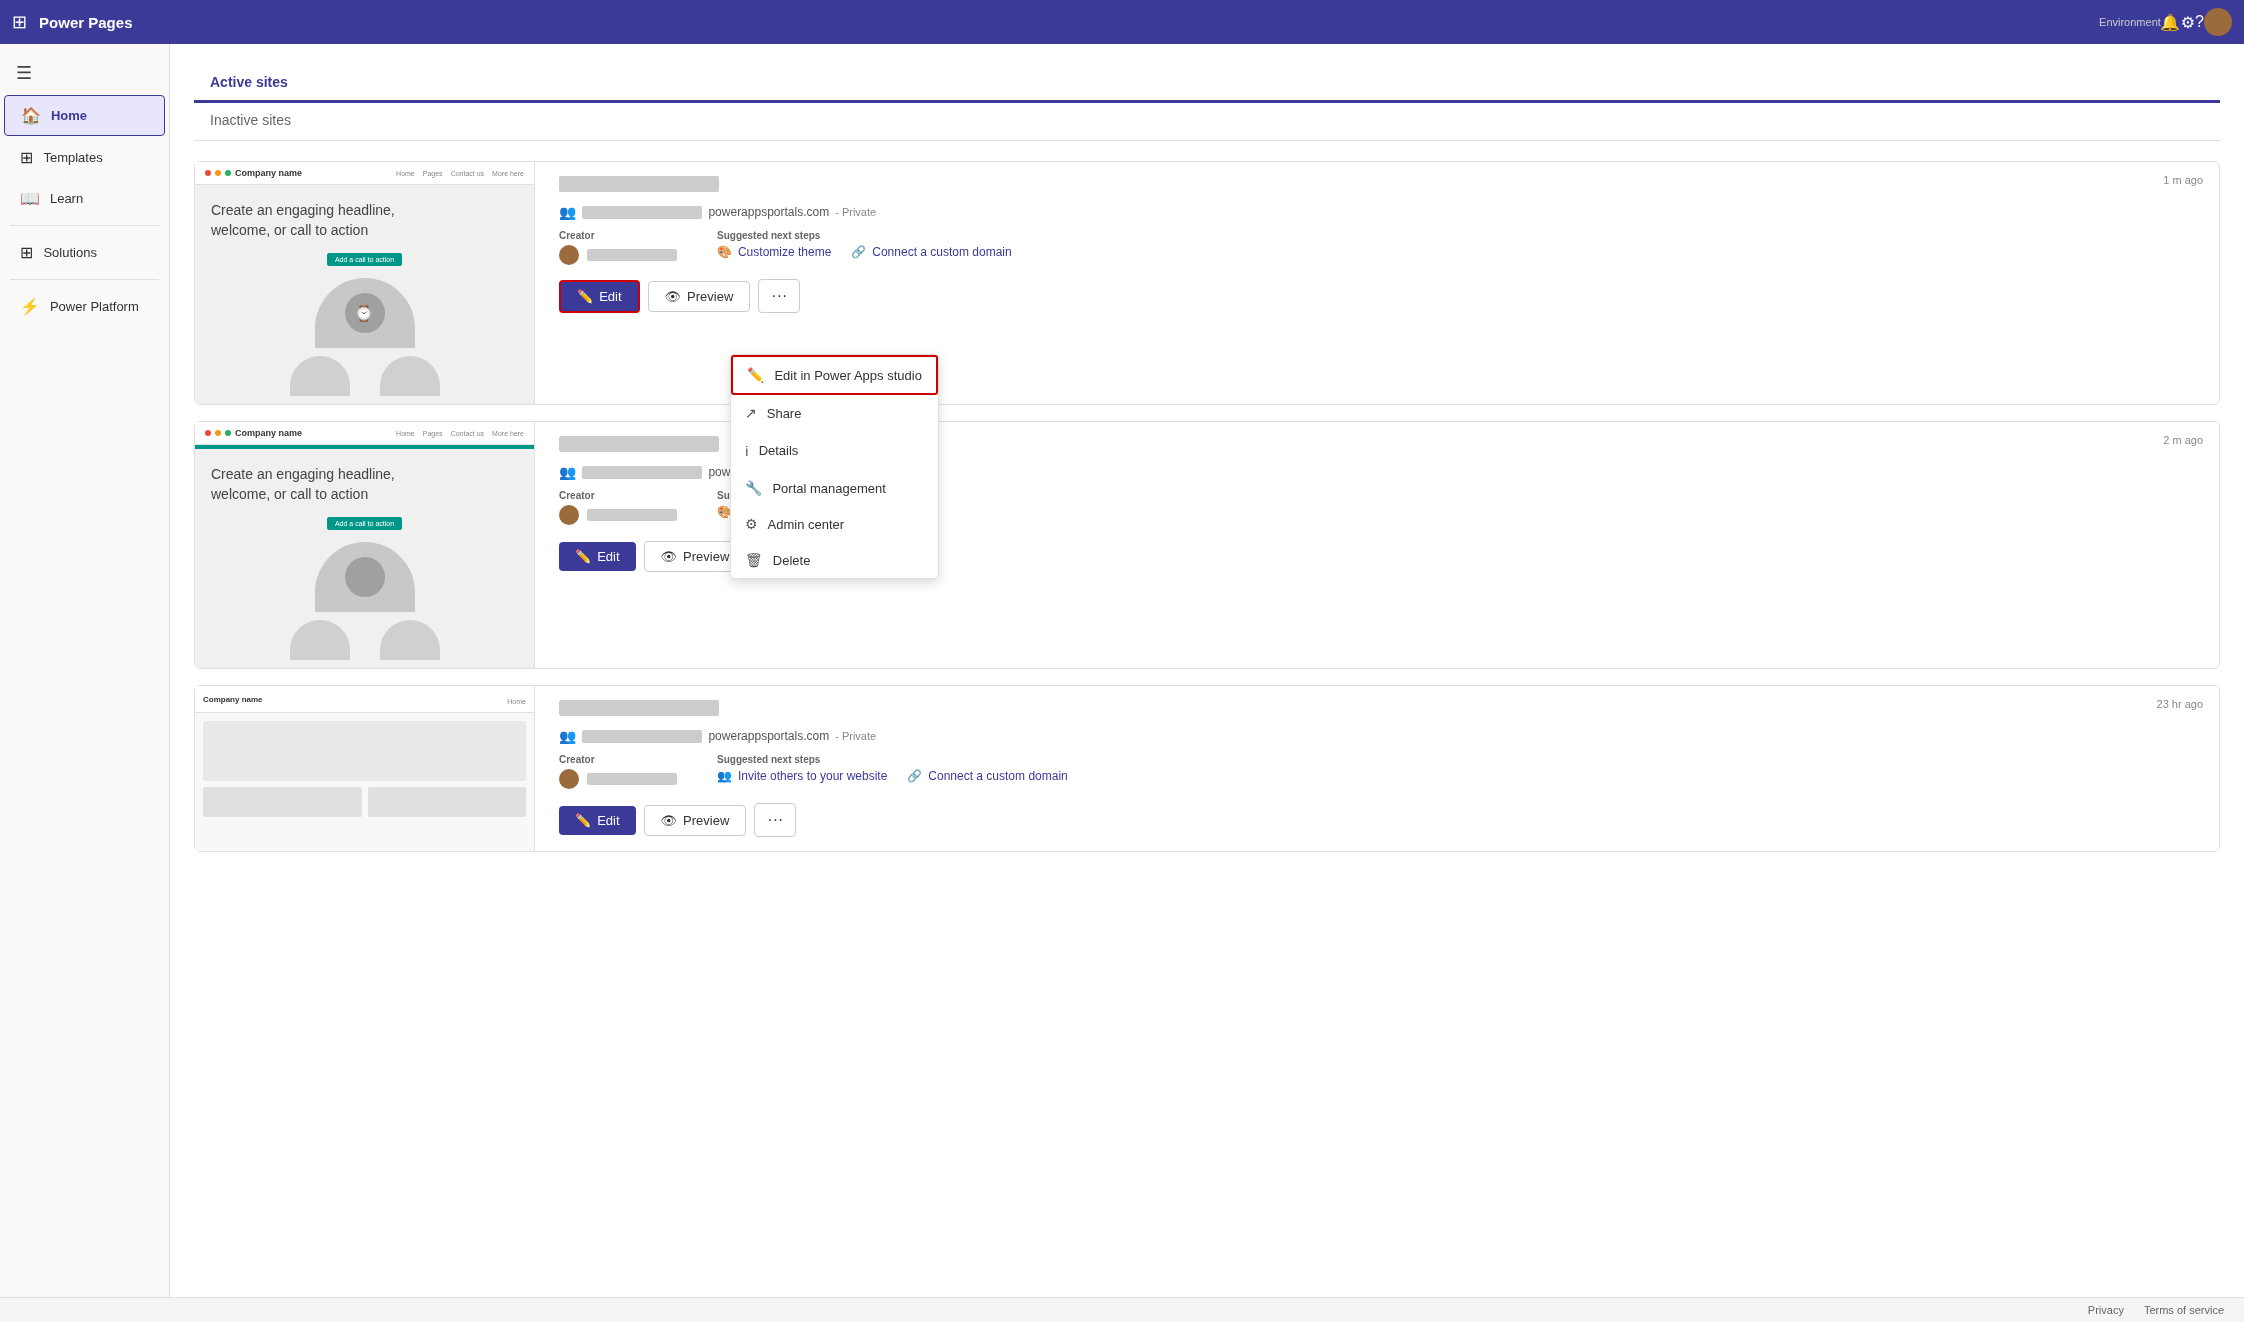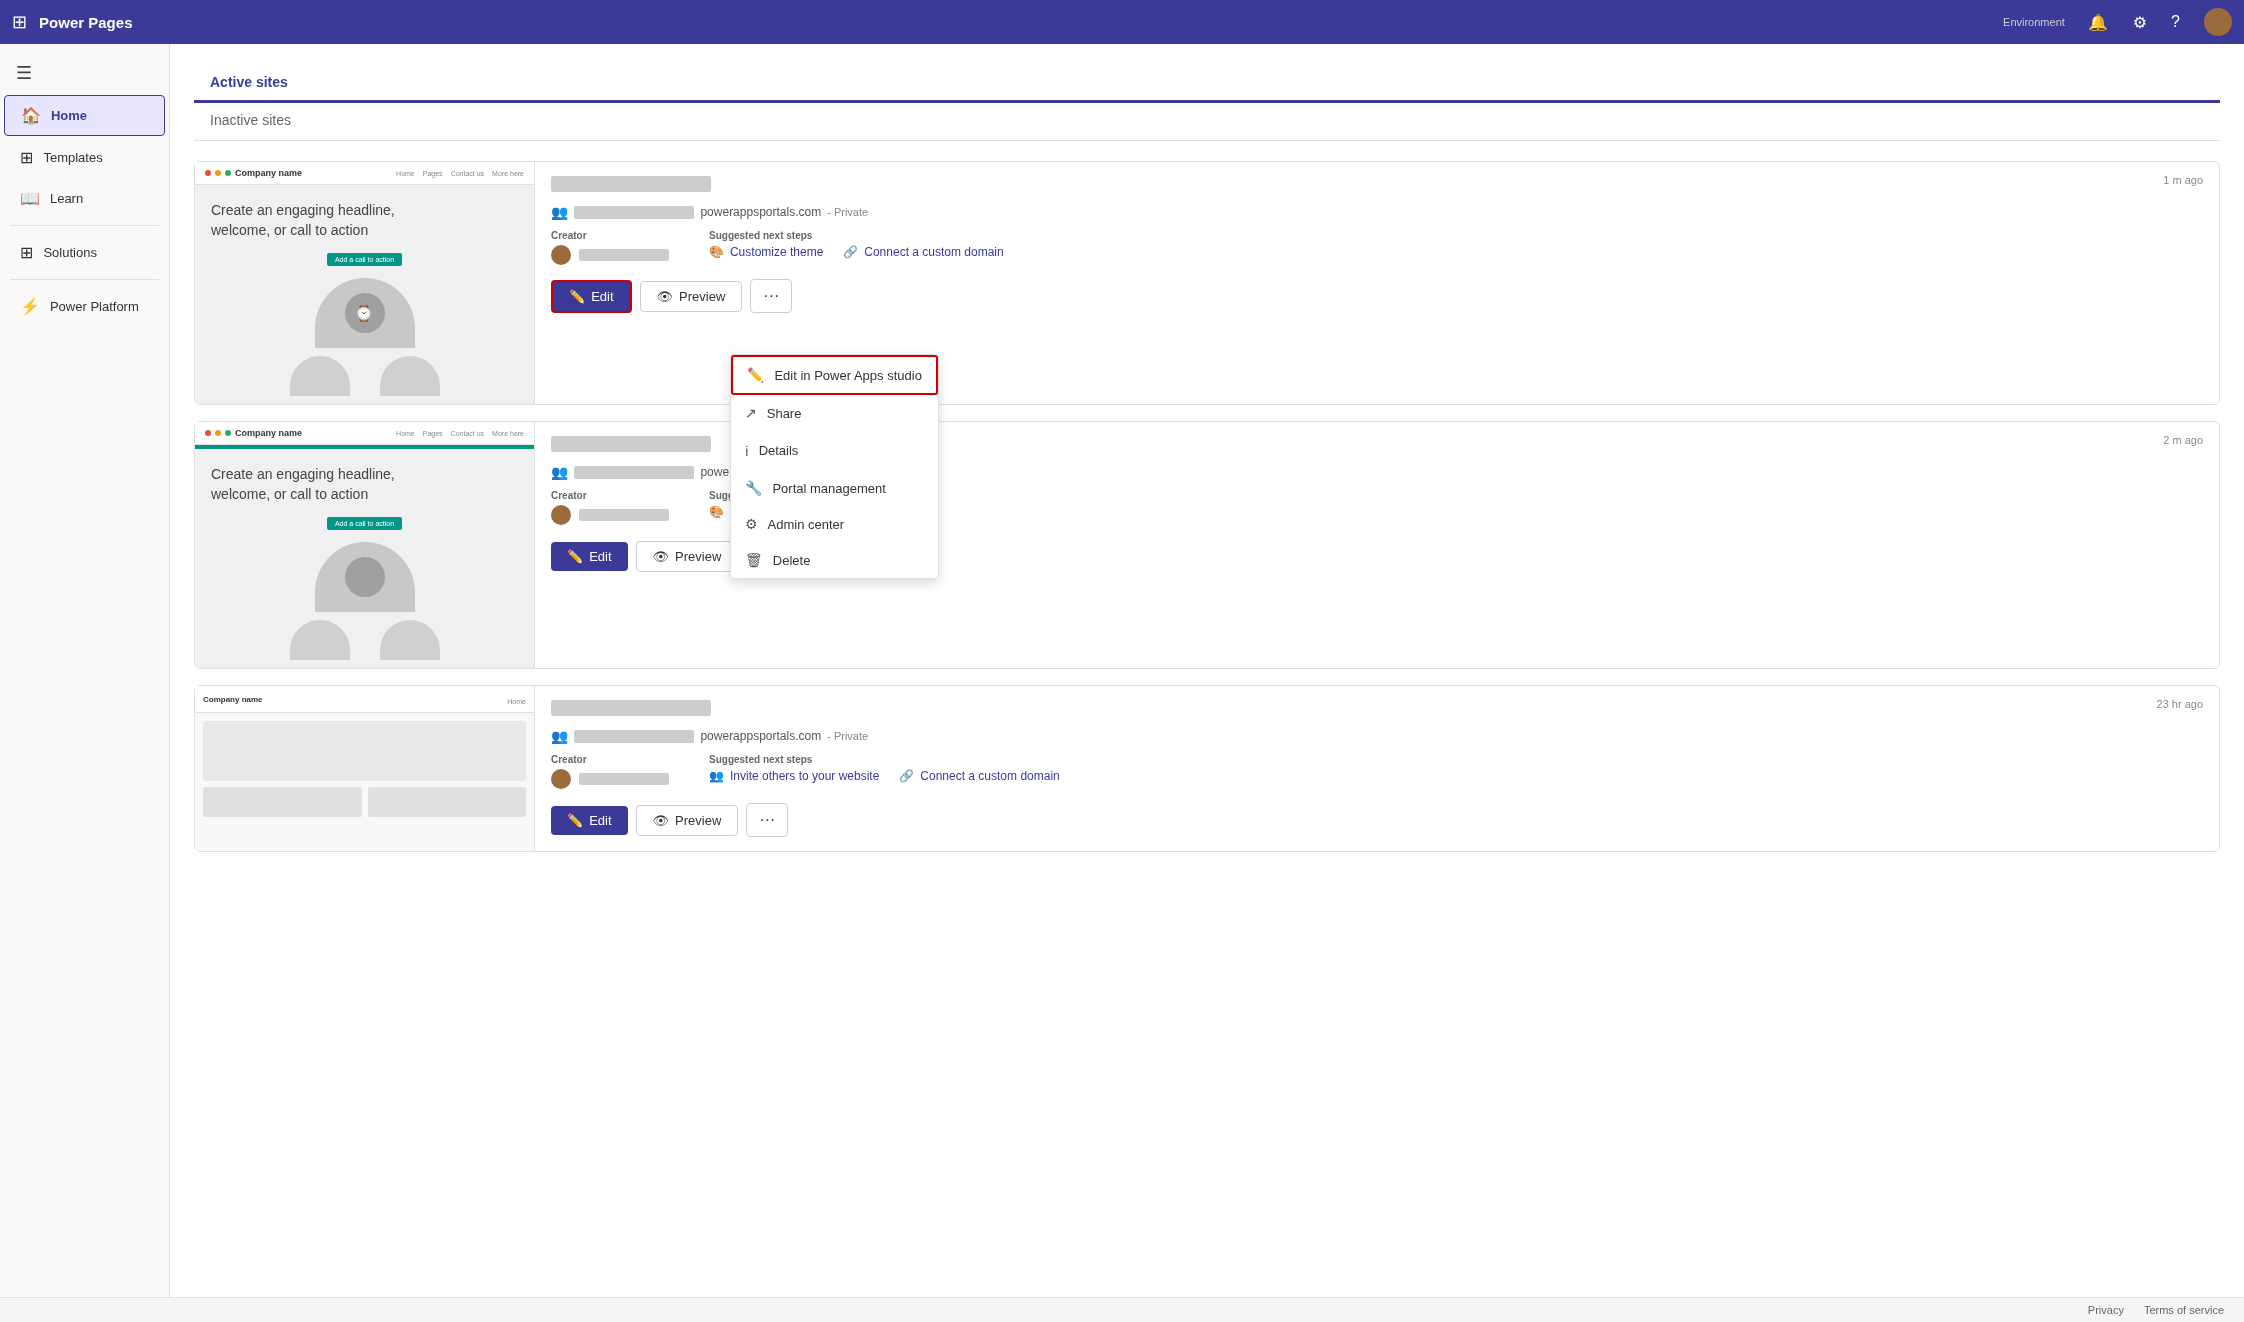--- a/index.html
+++ b/index.html
@@ -7,21 +7,21 @@
 
     
     .top-nav {
       display: flex; align-items: center;
       background: #3b3a98; color: white;
       height: 44px; padding: 0 12px; gap: 12px; flex-shrink: 0;
     }
     .top-nav .waffle-icon { font-size: 18px; cursor: pointer; }
     .top-nav .app-title { font-size: 15px; font-weight: 600; color: white; }
     .top-nav .spacer { flex: 1; }
-    .top-nav .nav-icons { display: flex; align-items: center; gap: 24px; }
+    .top-nav .nav-icons { display: flex; align-items: center; gap: 0; }
     .top-nav .icon-btn { color: white; font-size: 16px; cursor: pointer; background: none; border: none; }
     .avatar { width: 28px; height: 28px; border-radius: 50%; background: #9c6b3c; display: inline-block; }
 
     
     .main-layout { display: flex; flex: 1; overflow: hidden; }
 
     
     .sidebar {
       width: 170px; background: #faf9f8; border-right: 1px solid #e0e0e0;
       display: flex; flex-direction: column; padding: 8px 0; flex-shrink: 0;
@@ -70,21 +70,21 @@
     .thumb-nav { display: flex; gap: 8px; margin-left: auto; }
     .thumb-nav span { font-size: 7px; color: #888; }
     .thumb-body { padding: 16px 16px 8px; text-align: center; }
     .thumb-headline { font-size: 14px; color: #444; text-align: left; margin-bottom: 8px; line-height: 1.4; }
     .thumb-cta { display: inline-block; background: #009688; color: white; font-size: 7px; padding: 3px 8px; border-radius: 2px; margin-bottom: 8px; }
 
     
     .thumb-topbar-small { display: flex; align-items: center; gap: 4px; padding: 4px 8px; background: #fff; border-bottom: 1px solid #e0e0e0; }
     .thumb-company-small { font-size: 8px; font-weight: 600; color: #333; }
 
-    .site-info { flex: 1; padding: 14px 16px; }
+    .site-info { flex: 1; padding: 14px 24px; }
     .site-time { position: absolute; top: 12px; right: 16px; font-size: 11px; color: #888; }
     .site-url-row { display: flex; align-items: center; gap: 6px; margin-bottom: 10px; }
     .site-icon { font-size: 14px; color: #666; }
     .site-url { font-size: 12px; color: #555; }
     .site-badge { font-size: 11px; color: #888; }
 
     .site-meta { display: flex; gap: 40px; margin-bottom: 12px; }
     .meta-col { display: flex; flex-direction: column; gap: 4px; }
     .meta-label { font-size: 10px; color: #666; font-weight: 600; }
     .meta-avatar { width: 20px; height: 20px; border-radius: 50%; background: #9c6b3c; display: inline-block; margin-right: 4px; vertical-align: middle; }

